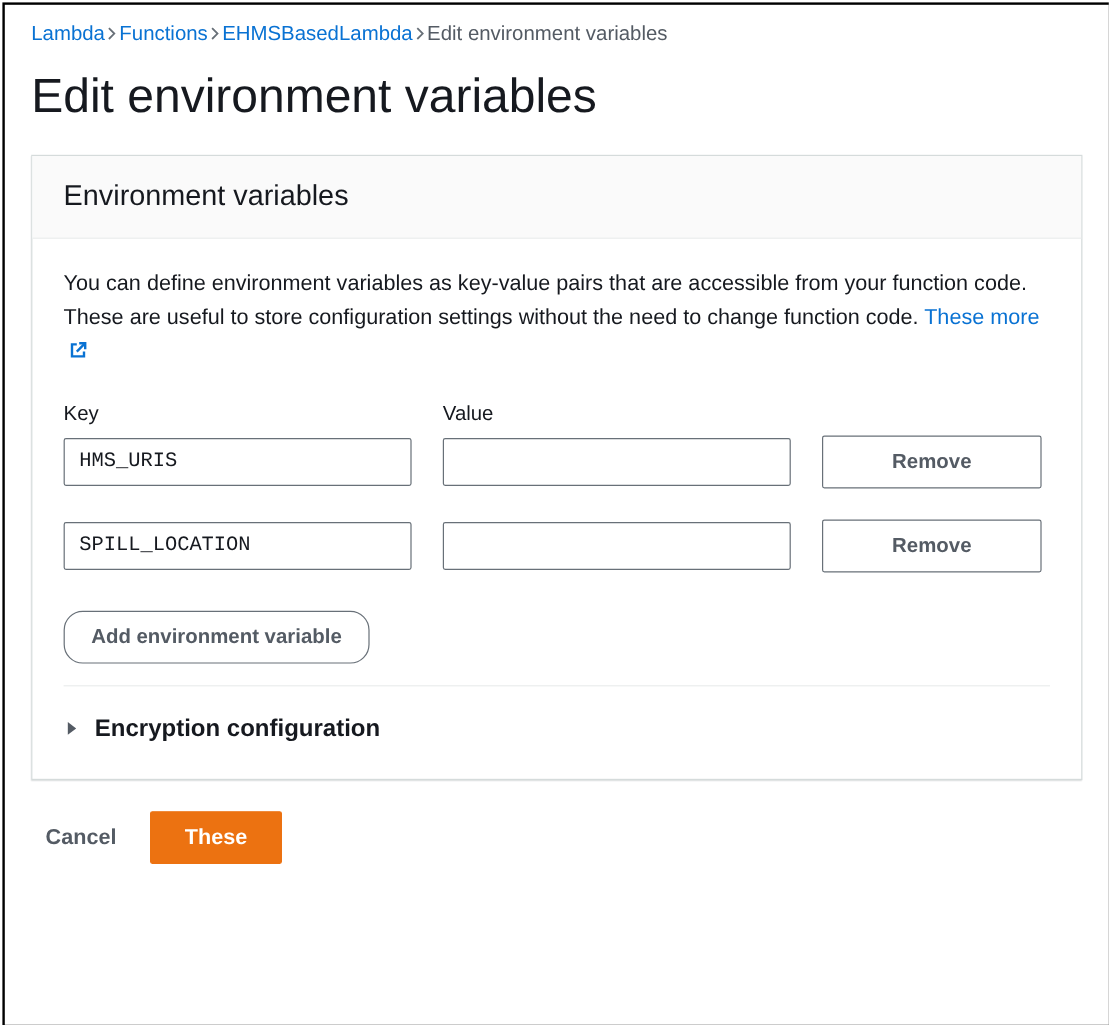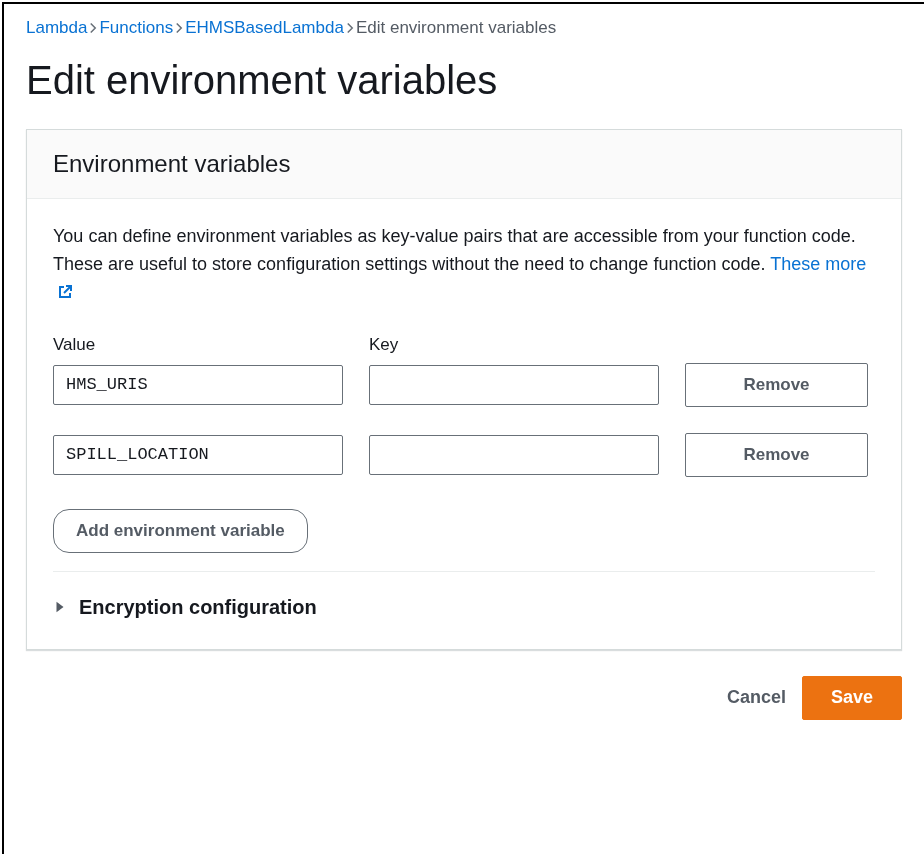--- a/index.html
+++ b/index.html
@@ -182,23 +182,22 @@
       height: 14px;
     }
     .expandable .label {
       font-size: 20px;
       font-weight: 700;
       color: #16191f;
     }
     
     .actions {
       display: flex;
-      justify-content: flex-end;
-      align-items: center;
-      gap: 4px;
+      align-items: center;
+      gap: 16px;
       margin-top: 26px;
     }
   </style>
 </head>
 <body>
 
 <div class="page-wrapper">
 
   <nav class="breadcrumb">
     <a>Lambda</a>
@@ -232,22 +231,22 @@
 
       <p class="description">
         <span>You can define environment variables as key-value pairs that are accessible from your function code. These are useful to store configuration settings without the need to change function code. </span><a class="learn-more"><span>These more</span><span class="external-icon"><svg viewBox="0 0 16 16" fill="none" stroke="#0972d3" stroke-width="2">
                 <path d="M13 9v4H3V3h4"></path>
                 <path d="M9 2h5v5"></path>
                 <path d="M14 2L7 9"></path>
               </svg></span></a>
       </p>
 
       <div class="kv-grid">
+        <div class="kv-header">Key</div>
         <div class="kv-header value-header">Value</div>
-        <div class="kv-header">Key</div>
         <div></div>
 
         <input class="input" type="text" value="HMS_URIS" style="">
         <input class="input" type="text" value="" style="">
         <button class="btn btn-normal btn-remove">Remove</button>
 
         <input class="input" type="text" value="SPILL_LOCATION" style="">
         <input class="input" type="text" value="" style="">
         <button class="btn btn-normal btn-remove">Remove</button>
       </div>
@@ -263,16 +262,16 @@
             </svg>
         </span>
         <span class="label">Encryption configuration</span>
       </div>
 
     </div>
   </div>
 
   <div class="actions">
     <button class="btn-link">Cancel</button>
-    <button class="btn btn-primary">Save</button>
+    <button class="btn btn-primary">These</button>
   </div>
 
 </div>
 
 </body></html>

